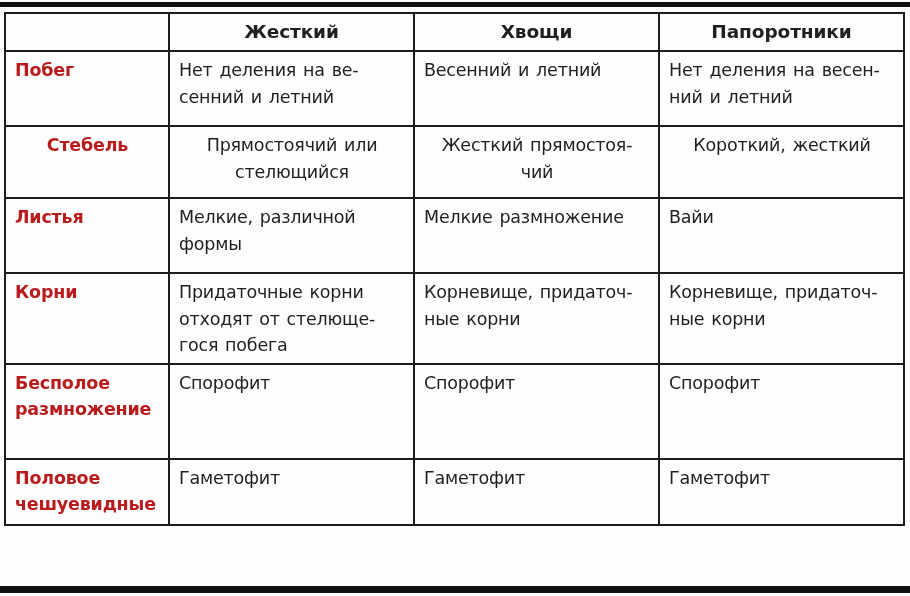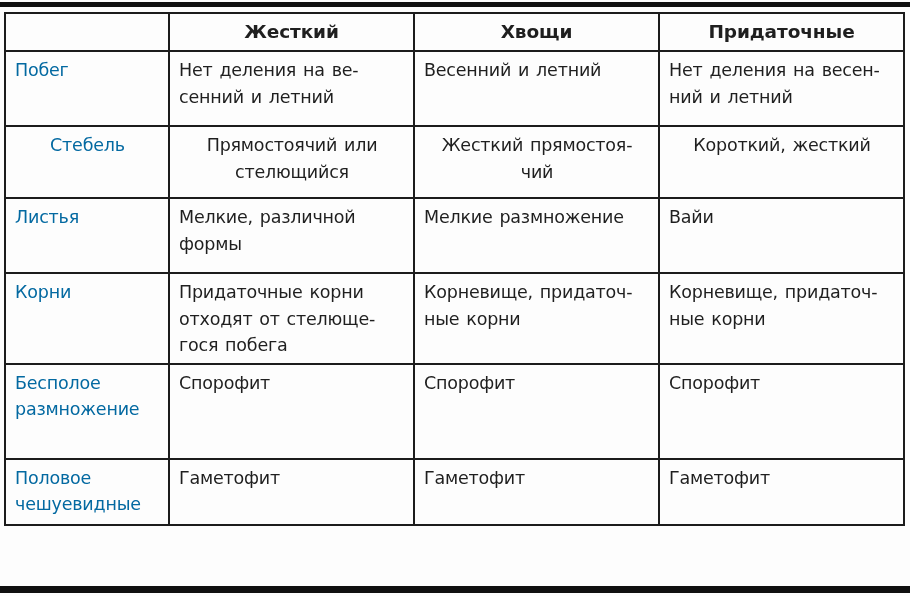--- a/index.html
+++ b/index.html
@@ -55,22 +55,22 @@
   table.compare thead th {
     font-weight: bold;
     text-align: center;
     vertical-align: middle;
     font-size: 18.5px;
     padding: 4px 6px;
     white-space: normal;
     letter-spacing: -0.1px;
   }
   td.row-label {
-    font-weight: normal;
-    color: #0369a1;
+    font-weight: bold;
+    color: #b91c1c;
   }
   
   tr.r-head  { height: 37px; }
   tr.r-0 { height: 75px; }
   tr.r-1 { height: 72px; text-align: center; }
   tr.r-2 { height: 75px; margin-top: 44px; }
   tr.r-3 { height: 87px; }
   tr.r-4 { height: 63px; }
   tr.r-5 { height: 95px; }
   tr.r-6 { height: 66px; }
@@ -85,21 +85,21 @@
     <col class="c0">
       <col class="c1">
       <col class="c2">
       <col class="c3">
   </colgroup>
   <thead>
     <tr class="r-head">
       <th></th>
       <th>Жесткий</th>
       <th>Хвощи</th>
-      <th>Придаточные</th>
+      <th>Папоротники</th>
     </tr>
   </thead>
   <tbody>
     <tr class="r-0">
       <td class="row-label">Побег</td>
       <td>Нет деления на ве-
 сенний и летний</td>
       <td>Весенний и летний</td>
       <td>Нет деления на весен-
 ний и летний</td>

